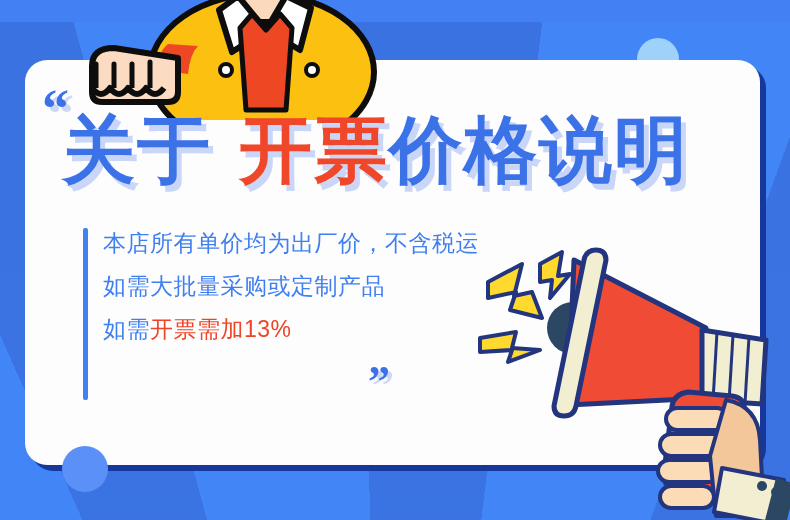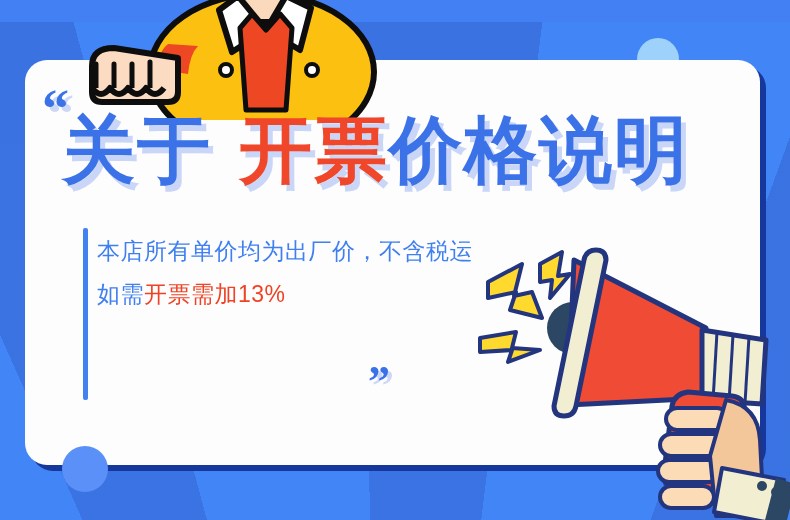--- a/index.html
+++ b/index.html
@@ -124,24 +124,23 @@
     position: absolute;
     left: 83px;
     top: 228px;
     width: 5px;
     height: 172px;
     background: #4181f0;
     border-radius: 2px;
   }
   .body-lines {
     position: absolute;
-    left: 97px;
+    left: 103px;
     top: 222px;
     width: 470px;
-    margin-top: 8px;
   }
   .body-line {
     font-size: 23px;
     line-height: 43px;
     color: #3f7ff0;
     white-space: nowrap;
     letter-spacing: 0.5px;
   }
   .body-line .hl { color: #ef4325; }
 
@@ -196,20 +195,21 @@
 
   <div class="quote-open">“</div>
 
   <div class="title">
     <span class="seg-blue">关于</span><span class="seg-red">开票</span><span class="seg-blue">价格说明</span>
   </div>
 
   <div class="body-bar"></div>
   <div class="body-lines">
     <div class="body-line">本店所有单价均为出厂价，不含税运</div>
+    <div class="body-line">如需大批量采购或定制产品</div>
     <div class="body-line"><span>如需</span><span class="hl">开票需加13%</span></div>
   </div>
 
   <div class="quote-close">”</div>
 
   <svg class="megaphone" viewBox="0 0 320 280">
 
     <g stroke="#22357e" stroke-width="4" stroke-linejoin="round">
       <path d="M70 24 L92 12 L88 36 L100 34 L80 58 L82 40 L70 42 Z" fill="#ffd92e"></path>
     </g>

